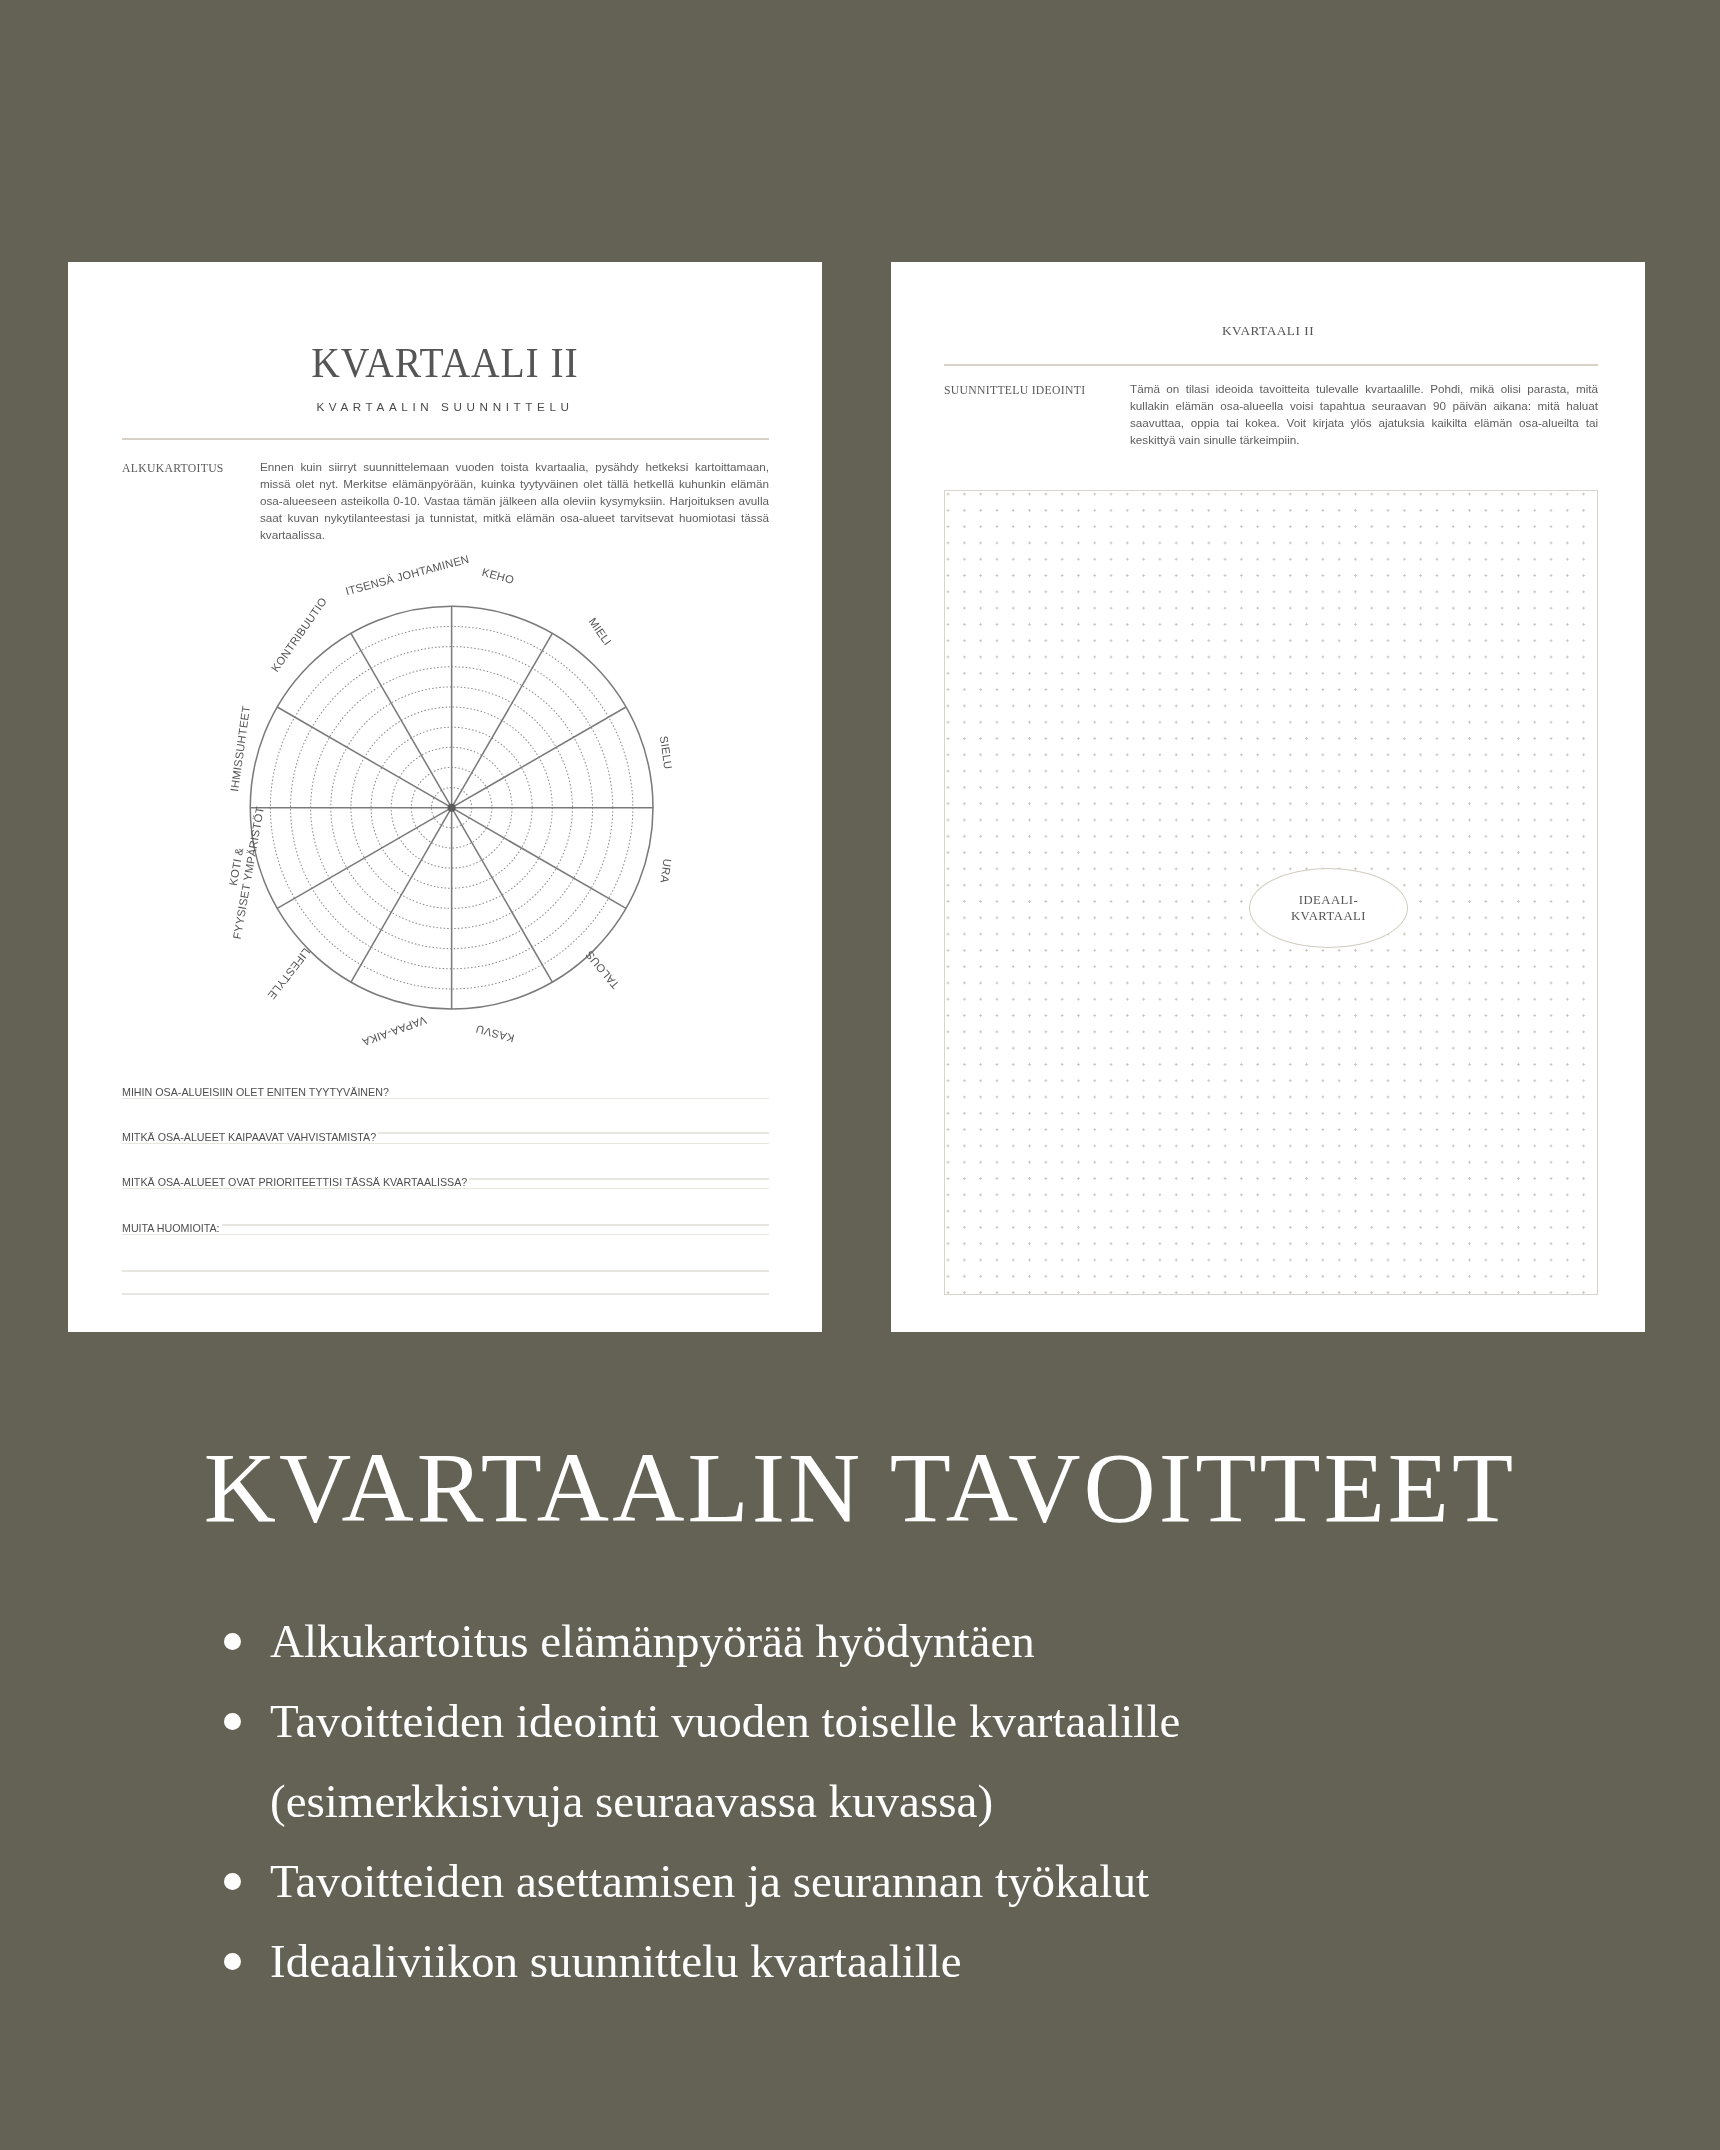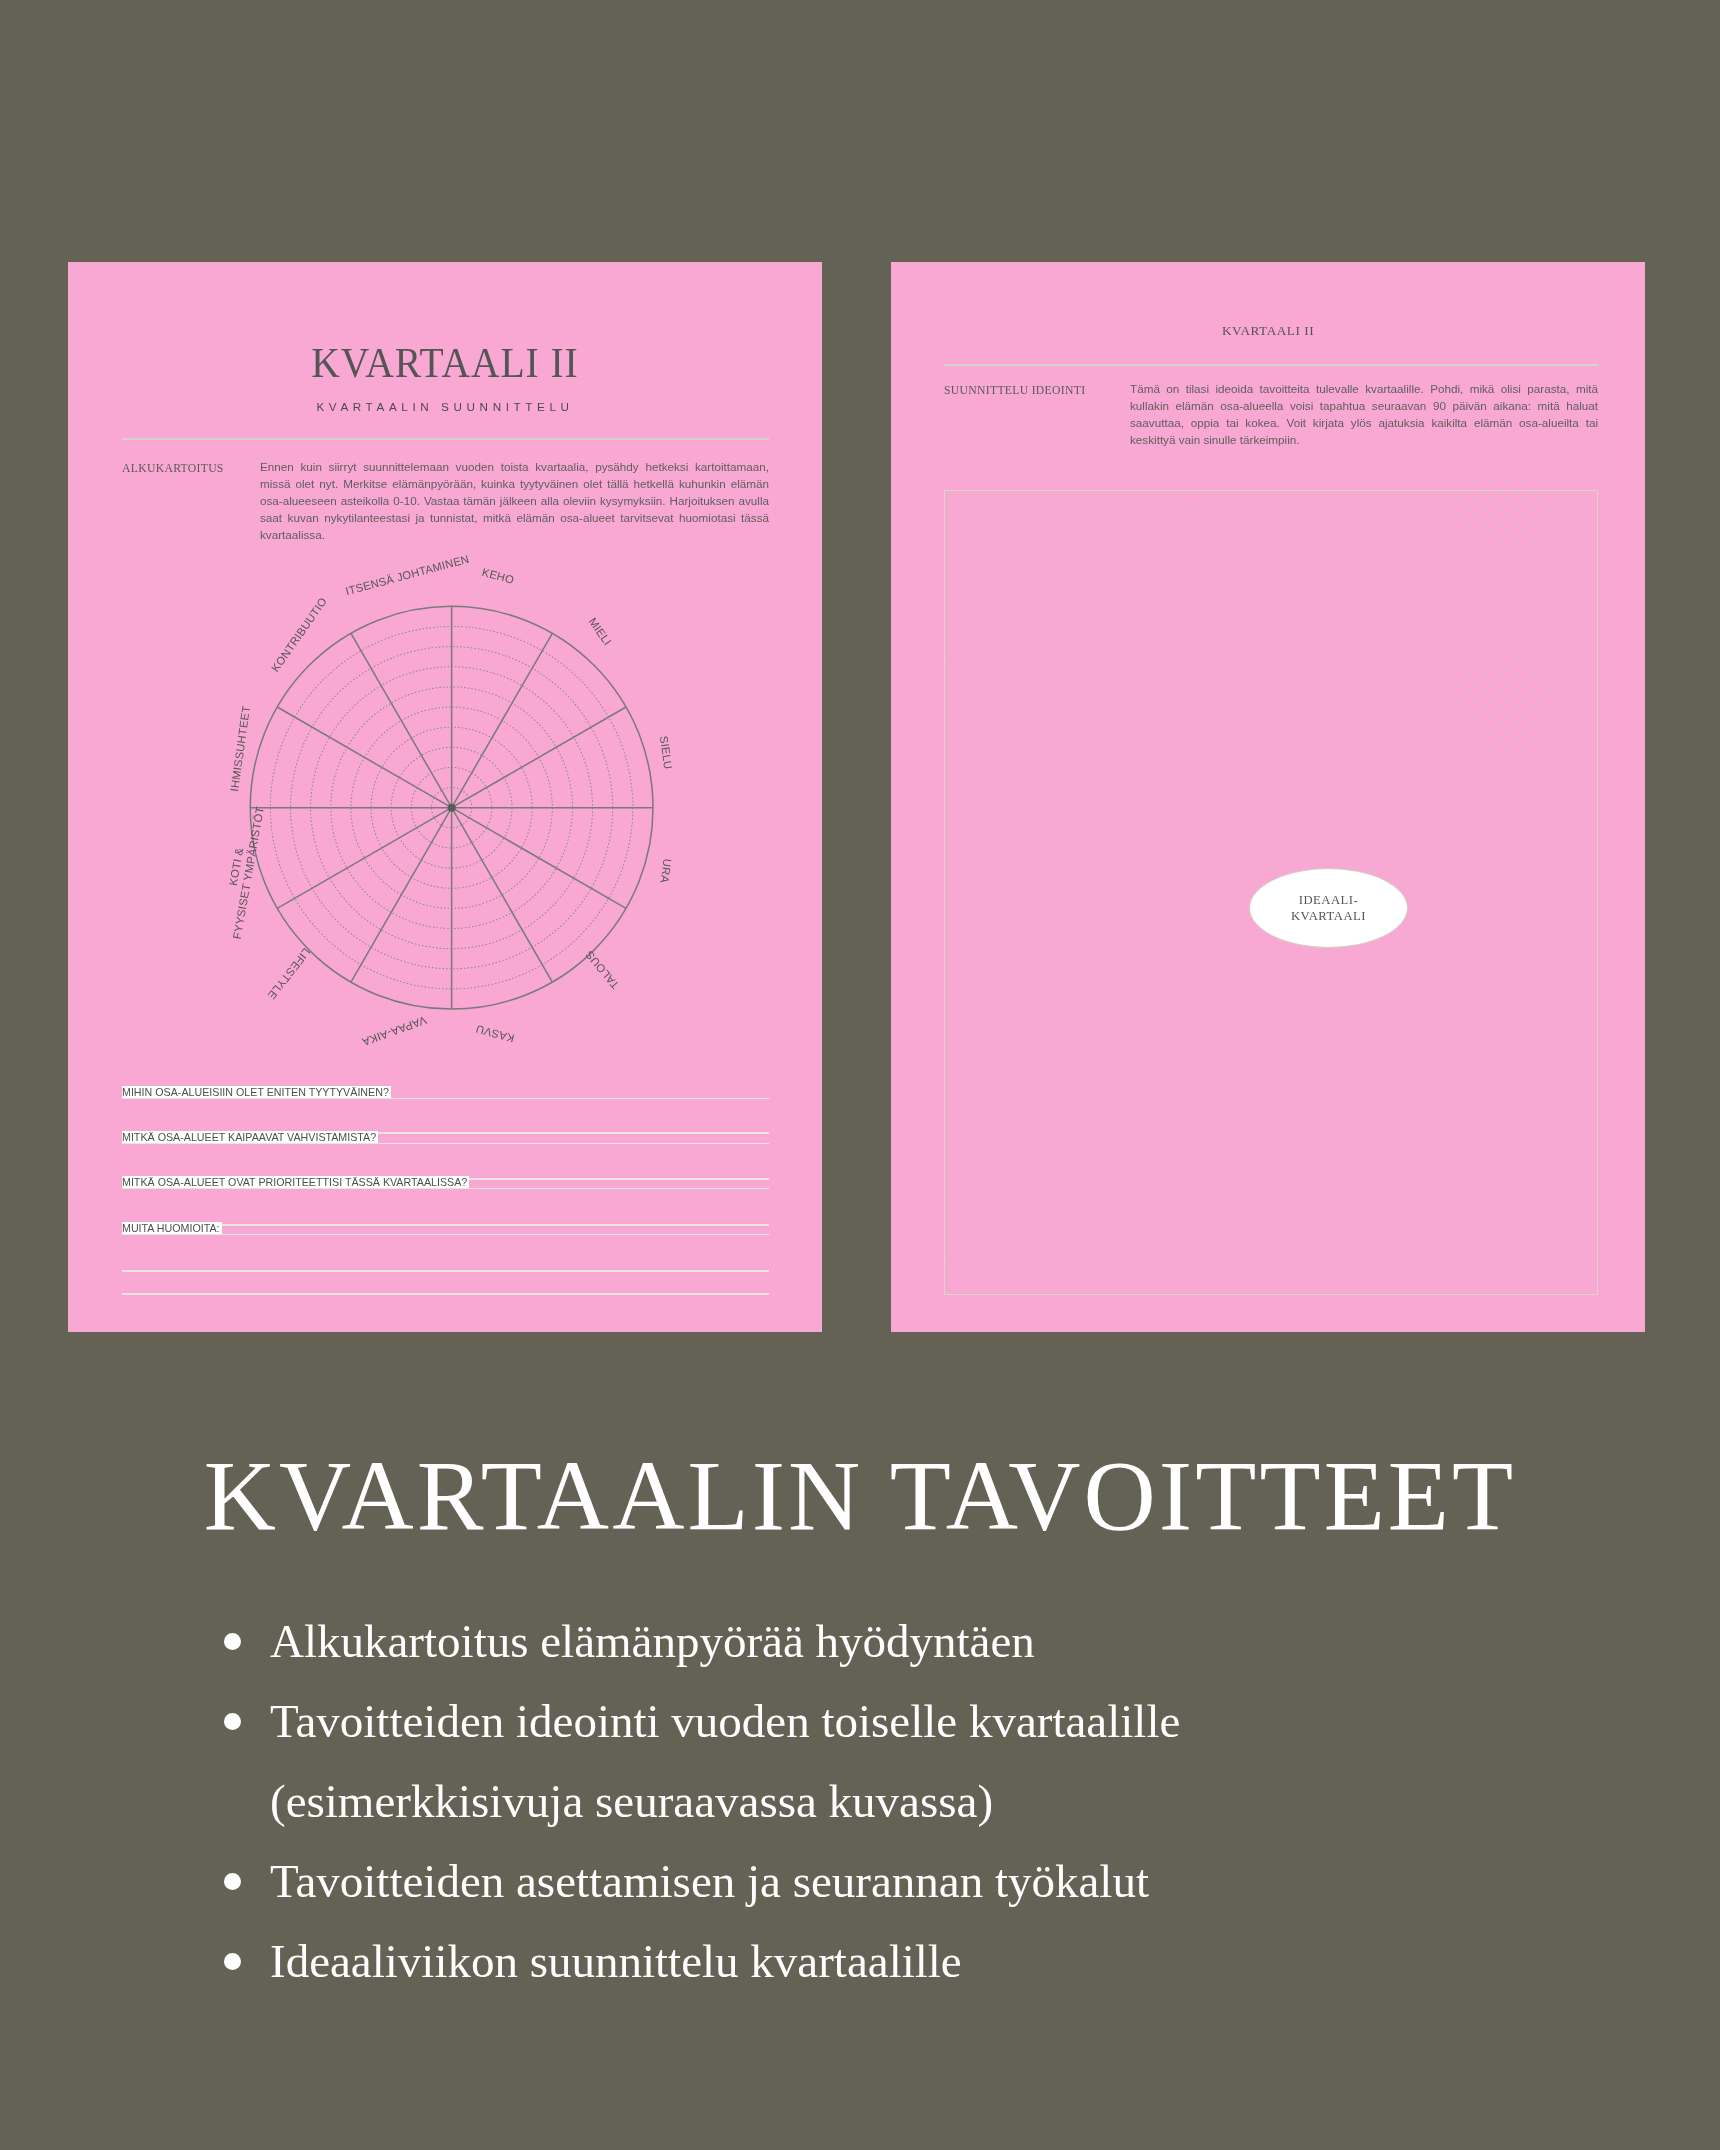--- a/index.html
+++ b/index.html
@@ -2,21 +2,21 @@
 <html style="font-size:8.2px"><head>
 <meta charset="utf-8">
 <style>
   html, body { margin:0; padding:0; }
   body {
     width:1720px; height:2151px; position:relative; overflow:hidden;
     background:#646255;
     font-family:"Liberation Serif", "DejaVu Serif", serif;
   }
   .page {
-    position:absolute; background:#f9a8d4;
+    position:absolute; background:#ffffff;
     top:262px; width:754px; height:1070px;
   }
   #page-left { left:68px; }
   #page-right { left:891px; }
 
   .title-big {
     position:absolute; left:0; right:0; top:76px; text-align:center;
     font-family:"Liberation Serif", serif; font-size:43px; letter-spacing:1px;
     color:#555555; font-weight:normal; transform:scaleX(0.92);
   }
@@ -62,21 +62,21 @@
   #ideal-oval {
     position:absolute; left:304px; top:377px; width:159px; height:80px;
     border:1.5px solid #d0ccc1; border-radius:50%; background:#fff; box-sizing:border-box;
     display:flex; flex-direction:column; justify-content:center; align-items:center;
   }
   .oval-line { font-family:"Liberation Serif", serif; font-size:12.7px; color:#555; letter-spacing:0.5px; line-height:16.3px; }
 
   #bottom-title {
     position:absolute; left:0; width:1720px; top:1438px; text-align:center;
     font-family:"Liberation Serif", serif; font-size:100px; color:#ffffff;
-    letter-spacing:3.1px; font-weight:normal; line-height:1;margin-top:8px;
+    letter-spacing:3.1px; font-weight:normal; line-height:1;
   }
   #features { position:absolute; left:224px; top:1601px; margin:0; padding:0; list-style:none; }
   .feature {
     position:relative; padding-left:46px;
     font-family:"Liberation Serif", serif; font-size:47px; color:#ffffff;
     line-height:80px;
   }
   .bullet {
     position:absolute; left:0; top:32px; width:17.3px; height:17.3px; border-radius:50%; background:#fff;
   }

